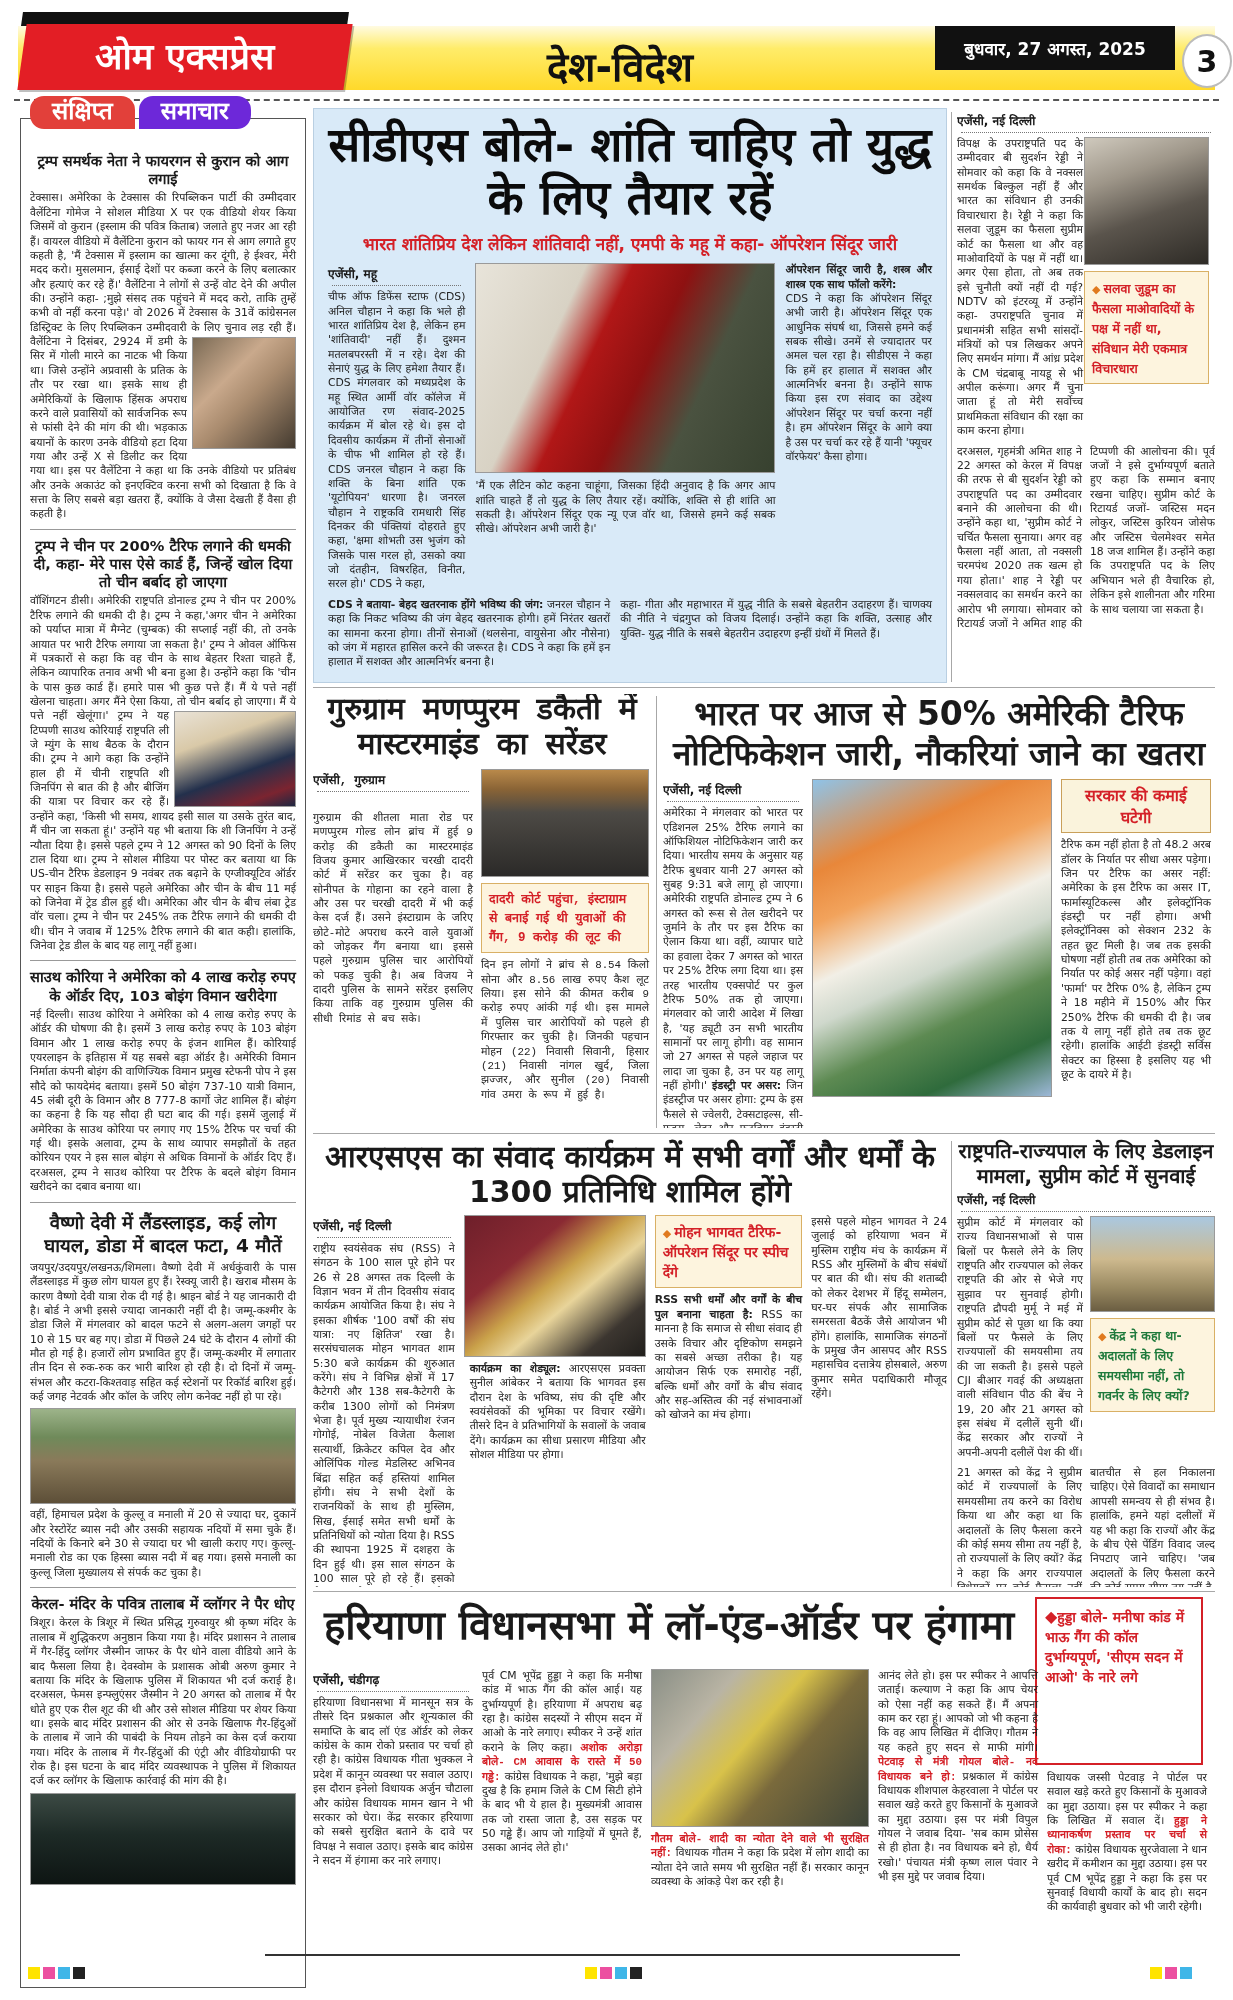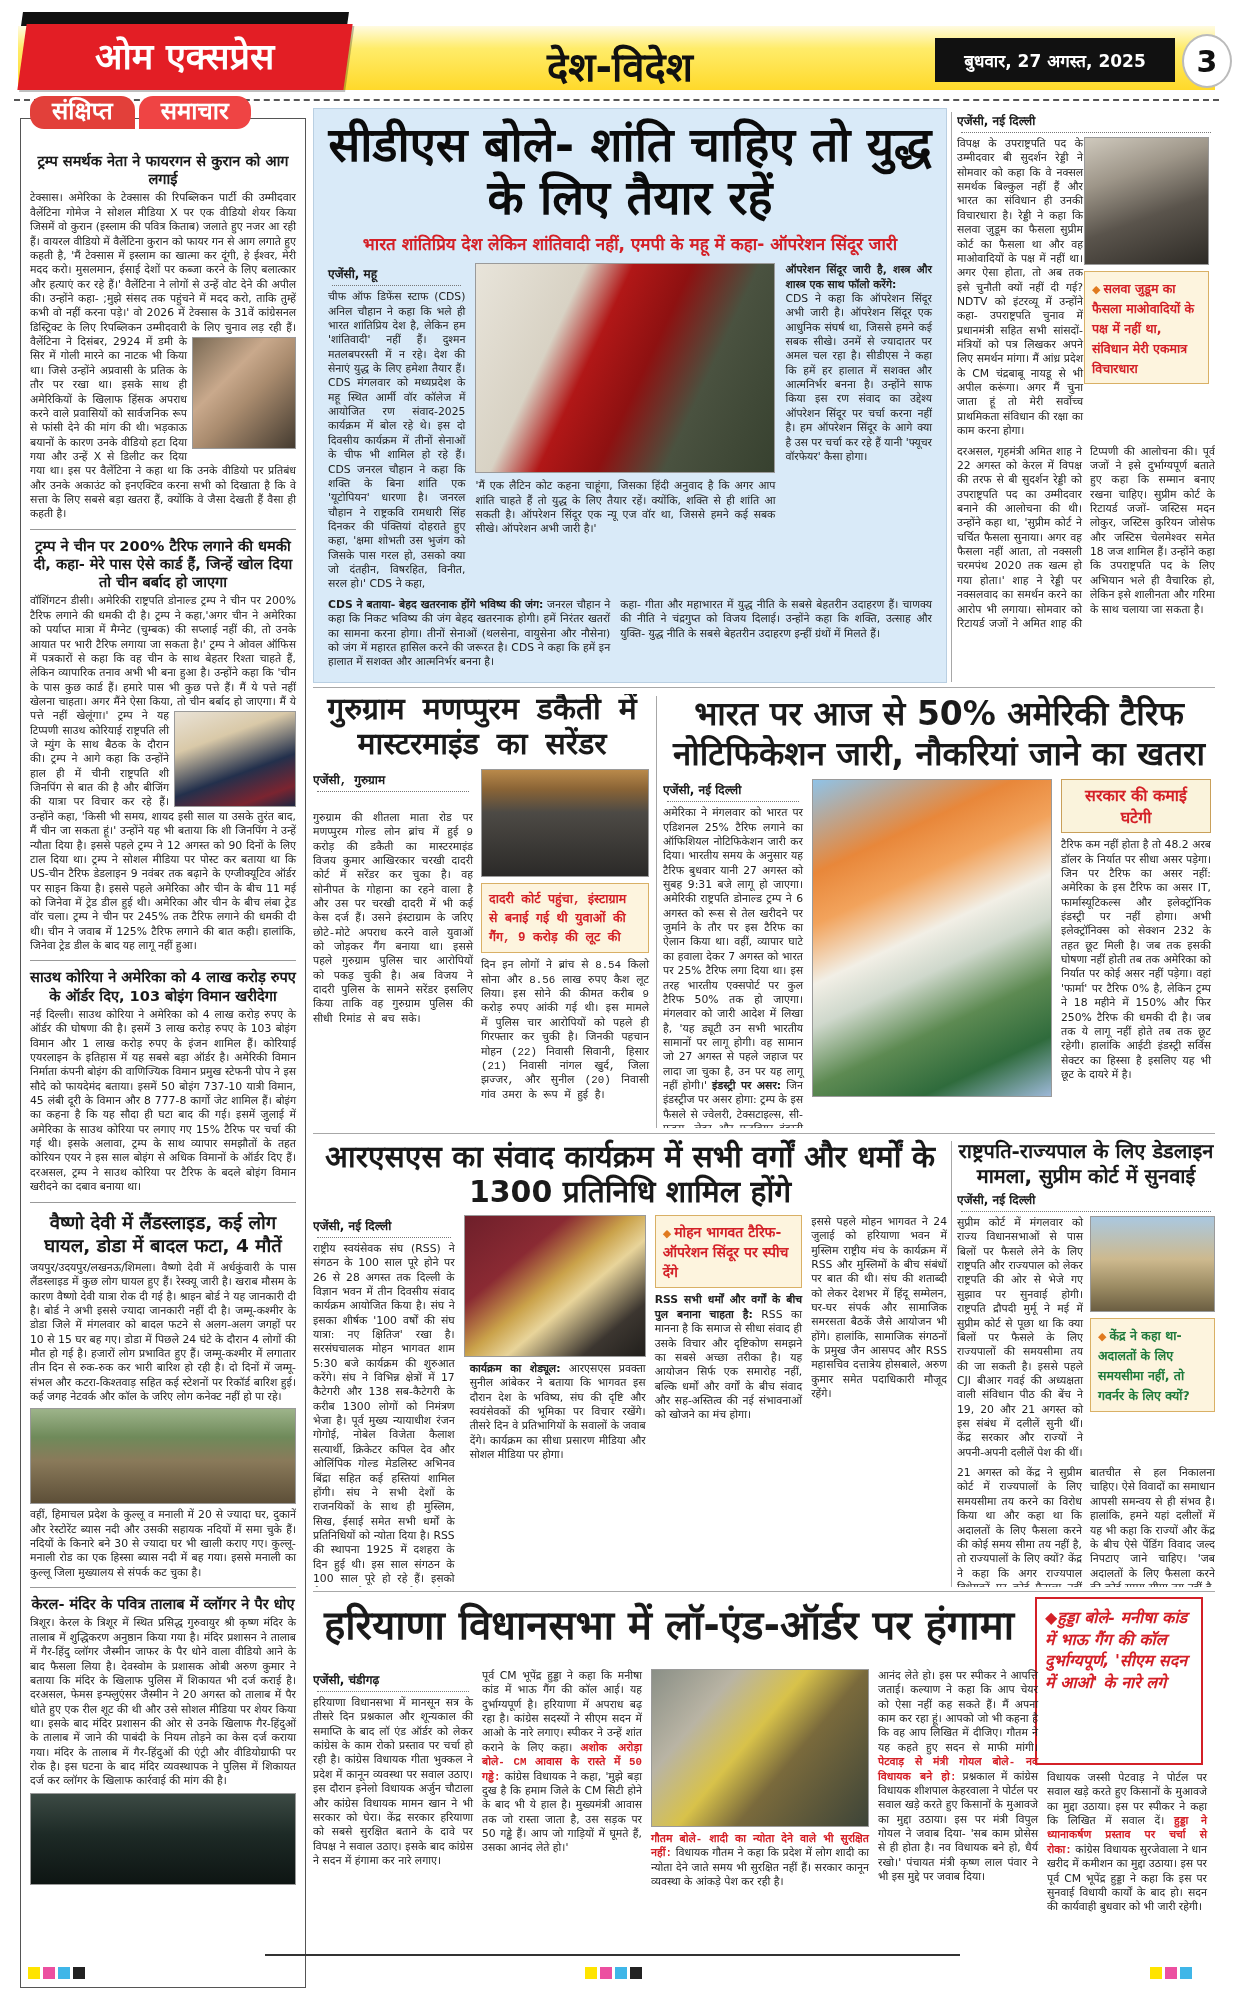--- a/index.html
+++ b/index.html
@@ -23,21 +23,21 @@
   .photo{border:1px solid #9a9a9a;box-sizing:border-box;}
   .vrule{width:1px;background:#a7a7a7;}
   .hrule{height:1px;background:#a7a7a7;}
   .qbox{background:#fdf4de;border:1px solid #d9b065;padding:6px 7px;}
   .qbox .diam{color:#e07a1f;font-size:11px;margin-right:3px;}
   .qbox-red{font-weight:700;color:#d42027;font-size:12.5px;line-height:1.35;}
   
   .briefs{border:1.5px solid #555;box-sizing:border-box;padding:26px 9px 8px 9px;overflow:hidden;}
   .pill{font-weight:700;font-size:24px;color:#fff;padding:3px 22px 6px 22px;line-height:1;}
   .pill-red{background:#e2403a;border-radius:14px 14px 0 14px;}
-  .pill-blue{background:#ef4444;border-radius:14px 14px 14px 0;margin-left:4px;}
+  .pill-blue{background:#6d28d9;border-radius:14px 14px 14px 0;margin-left:4px;}
   .brief-hl{font-weight:700;font-size:14.6px;line-height:1.25;text-align:center;margin:7px 0 3px 0;}
   .brief-hl-big{font-weight:700;font-size:18.5px;line-height:1.25;text-align:center;margin:8px 0 4px 0;}
   .brief-sep{border-top:1px solid #999;margin:7px 0 0 0;}
   
   .cds-panel{background:#d9eaf8;border:1px solid #b9cfe2;box-sizing:border-box;padding:10px 14px;}
   .cds-head{font-weight:700;font-size:47px;line-height:1.12;text-align:center;color:#0b0b0b;}
   .cds-sub{font-weight:700;font-size:17px;color:#d42027;text-align:center;margin-top:8px;}
   
   .h-reddy{font-weight:700;font-size:27px;line-height:1.2;text-align:center;}
   .h-mid{font-weight:700;font-size:30px;line-height:1.18;text-align:center;}
@@ -53,21 +53,21 @@
 <body>
 
 <div class="page">
 
   <div class="abs banner" style="left:18px;top:26px;width:1197px;height:64px;"></div>
   <div class="abs masthead-top" style="left:22px;top:12px;width:326px;height:14px;"></div>
   <div class="abs masthead" style="left:22px;top:24px;width:326px;height:66px;display:flex;align-items:center;justify-content:center;">
     <span class="paper-name">ओम एक्सप्रेस</span>
   </div>
   <div class="abs section-name" style="left:430px;top:38px;width:380px;text-align:center;">देश-विदेश</div>
-  <div class="abs datebox" style="left:935px;top:38px;width:240px;height:44px;">
+  <div class="abs datebox" style="left:935px;top:26px;width:240px;height:44px;">
     <span>बुधवार, 27 अगस्त, 2025</span>
   </div>
   <div class="abs pagecircle" style="left:1182px;top:34px;width:46px;height:50px;">
     <span>3</span>
   </div>
   <div class="abs dashrule" style="left:14px;top:99px;width:1205px;"></div>
 
   <div class="abs" style="left:30px;top:96px;z-index:3;display:flex;">
     <span class="pill pill-red">संक्षिप्त</span>
     <span class="pill pill-blue">समाचार</span>
@@ -260,21 +260,21 @@
     <div class="body" style="margin-top:6px;column-count:2;column-gap:8px;">21 अगस्त को केंद्र ने सुप्रीम कोर्ट में राज्यपालों के लिए समयसीमा तय करने का विरोध किया था और कहा था कि अदालतों के लिए फैसला करने की कोई समय सीमा तय नहीं है, तो राज्यपालों के लिए क्यों? केंद्र ने कहा कि अगर राज्यपाल विधेयकों पर कोई फैसला नहीं लेते हैं तो राज्य सरकारों को बातचीत से हल निकालना चाहिए। ऐसे विवादों का समाधान आपसी समन्वय से ही संभव है। हालांकि, हमने यहां दलीलों में यह भी कहा कि राज्यों और केंद्र के बीच ऐसे पेंडिंग विवाद जल्द निपटाए जाने चाहिए। 'जब अदालतों के लिए फैसला करने की कोई समय सीमा तय नहीं है, तो राज्यपालों के लिए क्यों हो?'</div>
   </div>
 
   <div class="abs vrule" style="left:951px;top:1141px;height:446px;"></div>
   <div class="abs hrule" style="left:313px;top:1591px;width:902px;"></div>
 
   <div class="abs" style="left:313px;top:1597px;width:902px;height:352px;overflow:hidden;">
     <div style="display:flex;gap:10px;">
       <div class="h-haryana" style="width:712px;padding-top:6px;">हरियाणा विधानसभा में लॉ-एंड-ऑर्डर पर हंगामा</div>
       <div style="width:168px;border:2px solid #d42027;padding:8px 8px;box-sizing:border-box;height:168px;">
-        <span class="diam" style="color:#d42027;">◆</span><span class="qbox-red" style="font-size:16px;font-style:italic;">हुड्डा बोले- मनीषा कांड में भाऊ गैंग की कॉल दुर्भाग्यपूर्ण, 'सीएम सदन में आओ' के नारे लगे</span>
+        <span class="diam" style="color:#d42027;">◆</span><span class="qbox-red" style="font-size:14px;">हुड्डा बोले- मनीषा कांड में भाऊ गैंग की कॉल दुर्भाग्यपूर्ण, 'सीएम सदन में आओ' के नारे लगे</span>
       </div>
     </div>
     <div style="display:flex;gap:9px;margin-top:-96px;">
       <div style="width:160px;">
         <div class="byline">एजेंसी, चंडीगढ़</div>
         <div class="dotted"></div>
         <div class="body">हरियाणा विधानसभा में मानसून सत्र के तीसरे दिन प्रश्नकाल और शून्यकाल की समाप्ति के बाद लॉ एंड ऑर्डर को लेकर कांग्रेस के काम रोको प्रस्ताव पर चर्चा हो रही है। कांग्रेस विधायक गीता भुक्कल ने प्रदेश में कानून व्यवस्था पर सवाल उठाए। इस दौरान इनेलो विधायक अर्जुन चौटाला और कांग्रेस विधायक मामन खान ने भी सरकार को घेरा। केंद्र सरकार हरियाणा को सबसे सुरक्षित बताने के दावे पर विपक्ष ने सवाल उठाए। इसके बाद कांग्रेस ने सदन में हंगामा कर नारे लगाए।</div>
       </div>
       <div style="width:160px;">
         <div class="body">

